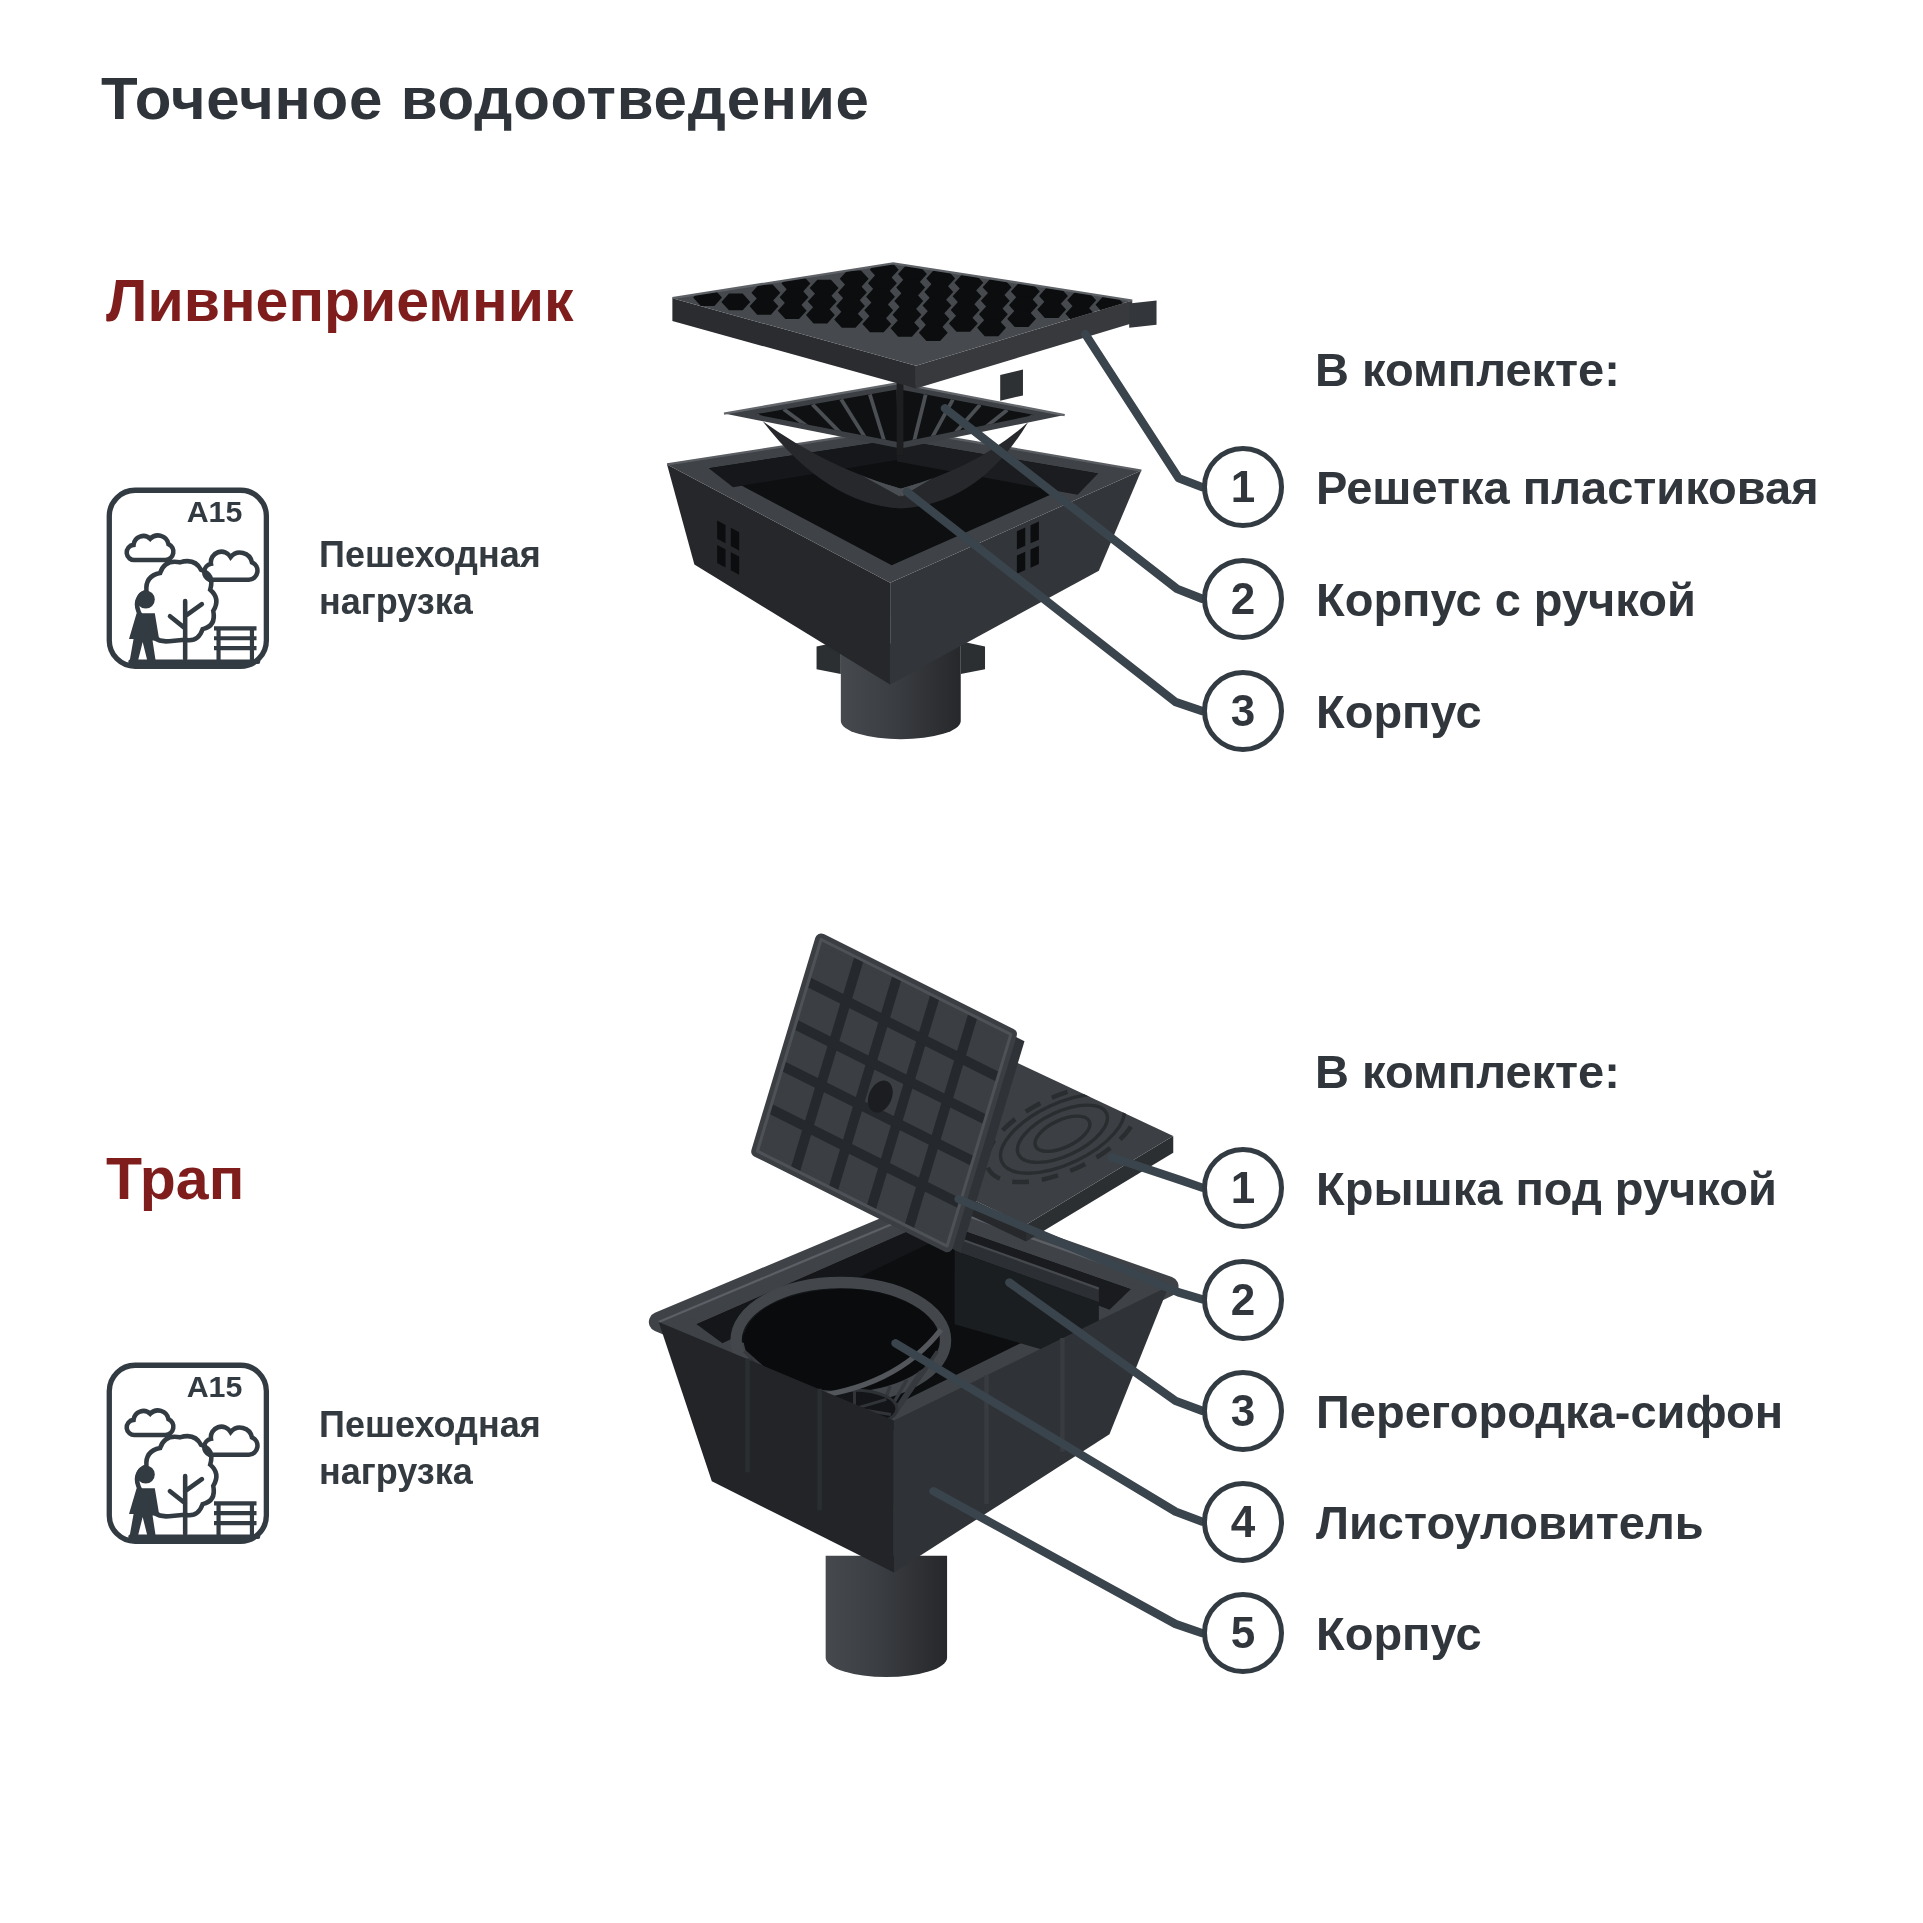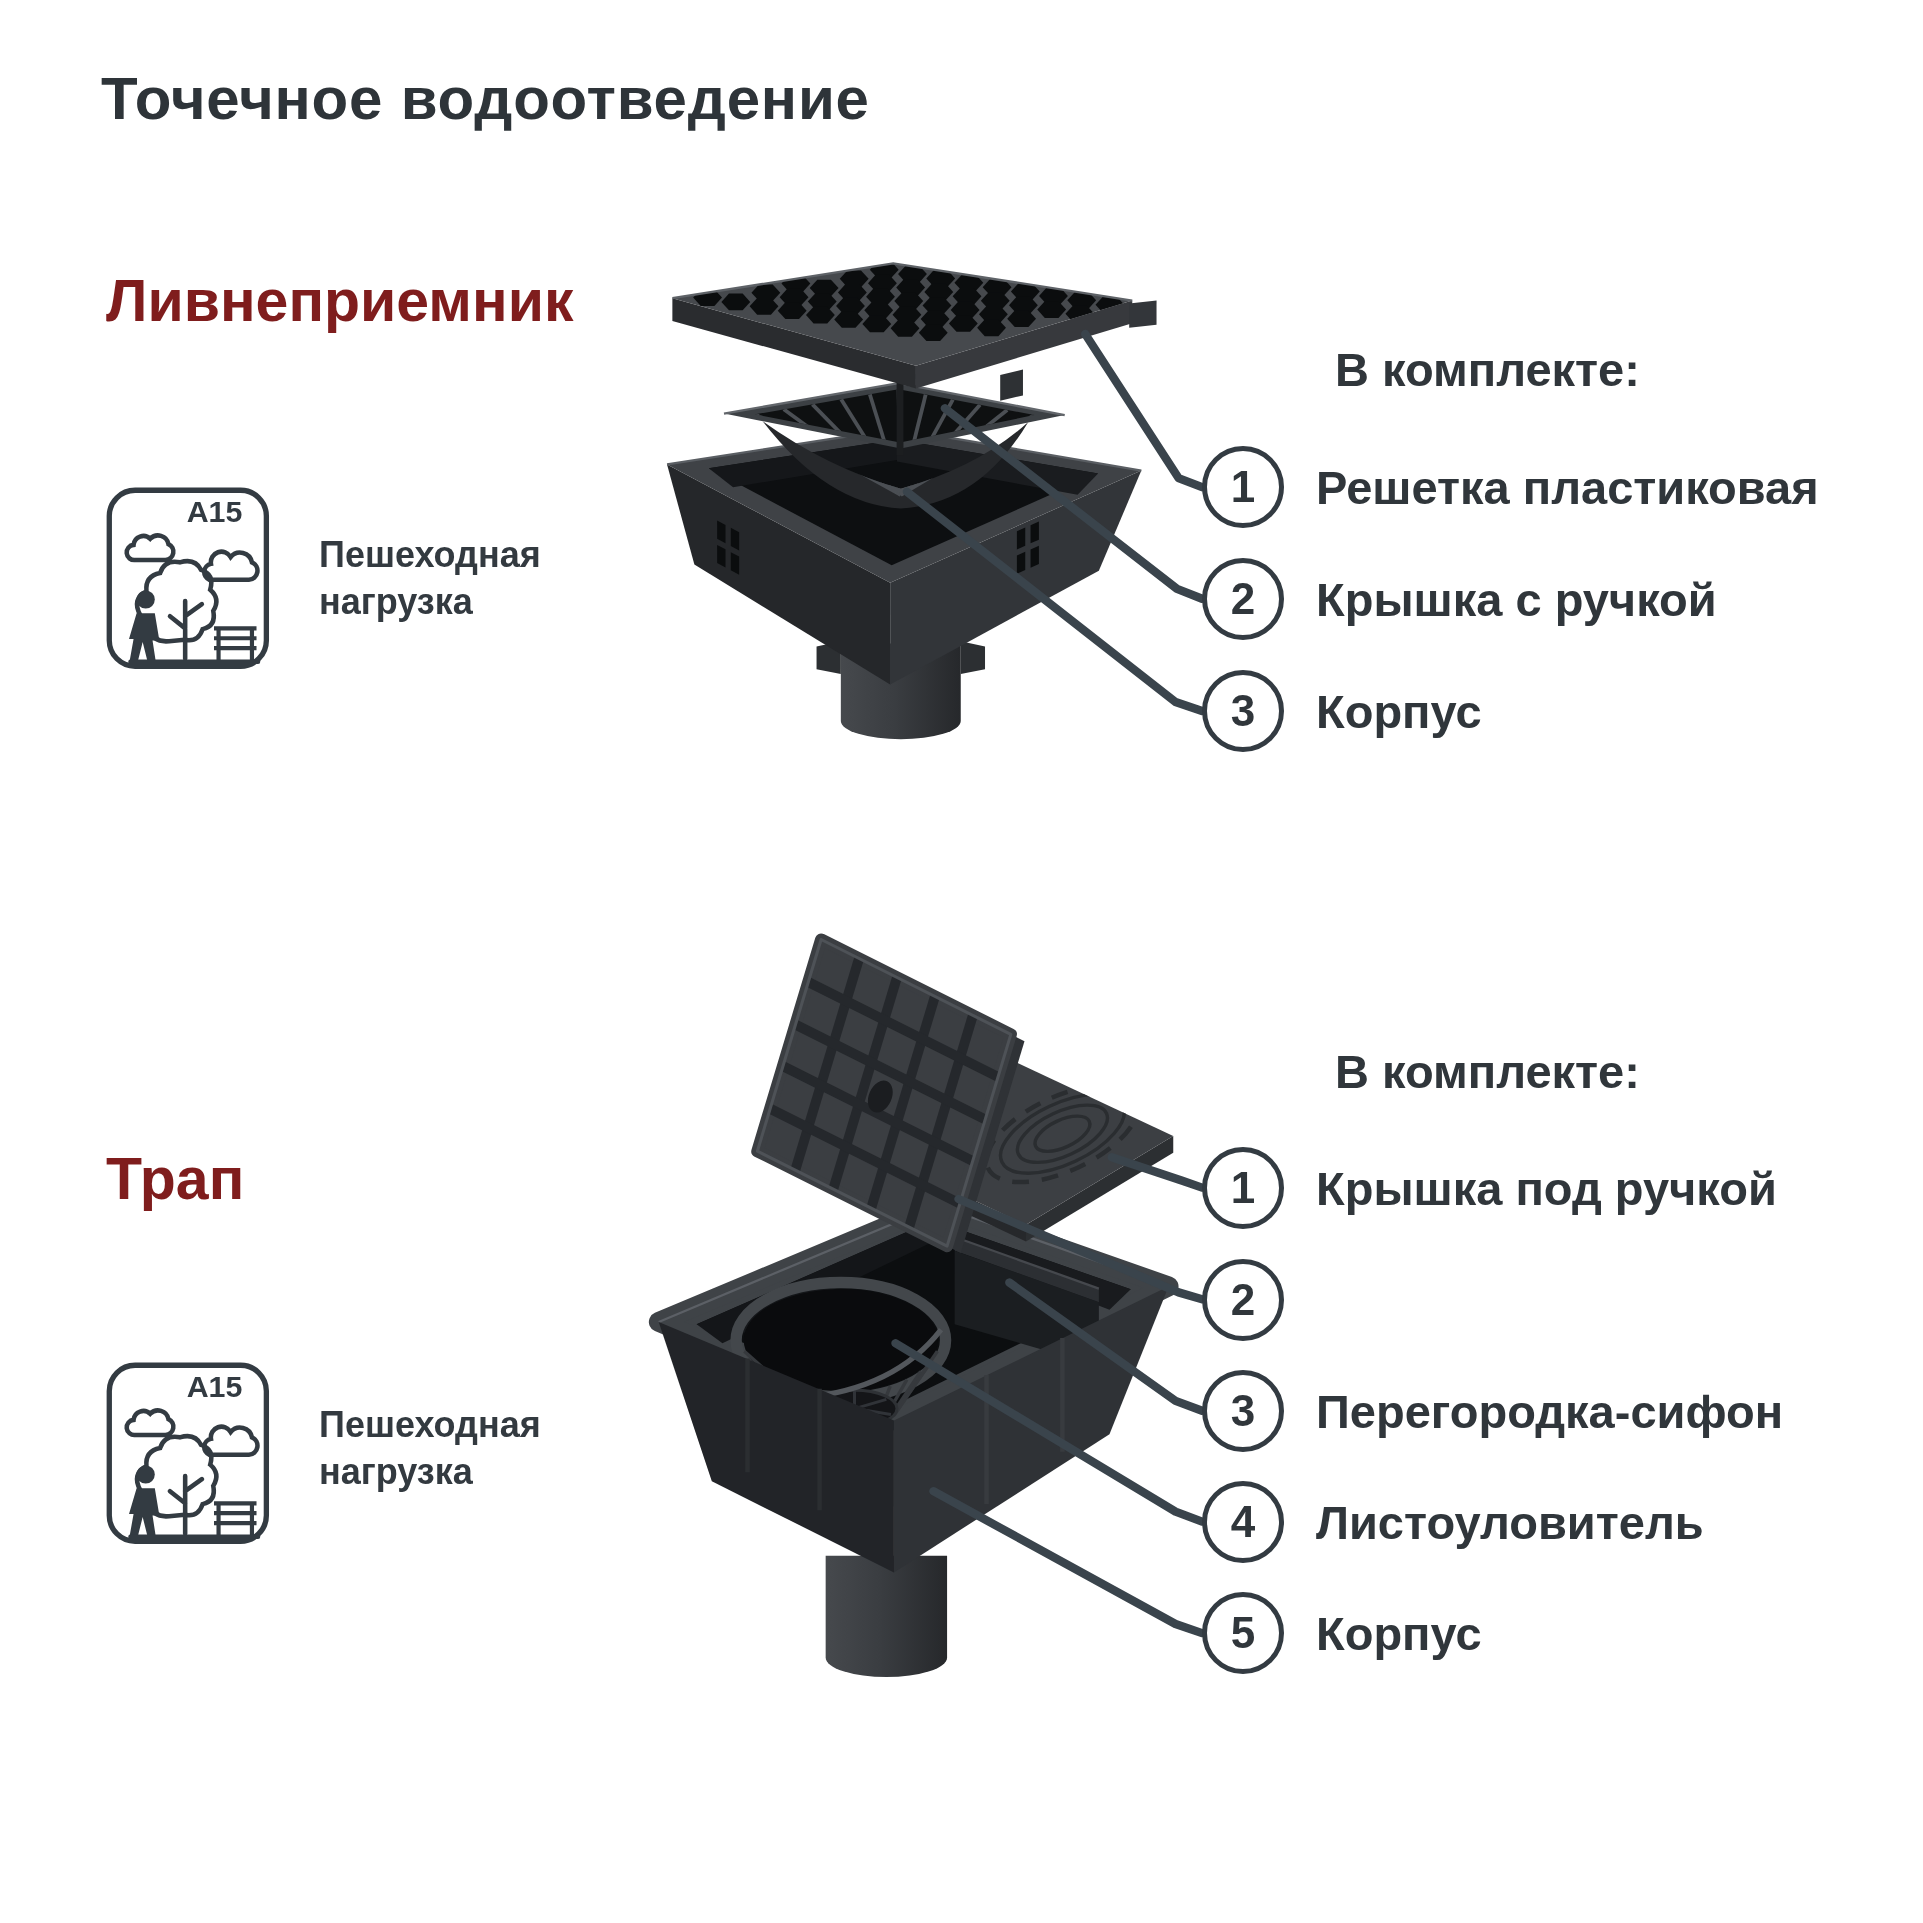--- a/index.html
+++ b/index.html
@@ -4,21 +4,21 @@
 <style>
   html,body{margin:0;padding:0;background:#ffffff;}
   .page{
     position:relative;width:1923px;height:1923px;background:#ffffff;overflow:hidden;
     font-family:"Liberation Sans","DejaVu Sans",sans-serif;color:#30363b;
   }
   .abs{position:absolute;}
   .page-title{font-size:60px;font-weight:700;letter-spacing:0.8px;color:#2e3439;white-space:nowrap;}
   .product-label{font-size:59px;font-weight:700;color:#7f1d1d;white-space:nowrap;}
   .badge-desc{font-size:36px;line-height:47px;font-weight:700;color:#333a40;width:250px;}
-  .kit-heading{font-size:47px;font-weight:700;color:#30363b;white-space:nowrap;margin-left:20px;}
+  .kit-heading{font-size:47px;font-weight:700;color:#30363b;white-space:nowrap;}
   .kit-row{display:flex;align-items:center;height:82px;}
   .num-circle{
     box-sizing:border-box;width:82px;height:82px;border:5.3px solid #333b42;border-radius:50%;
     background:#ffffff;display:flex;align-items:center;justify-content:center;
     font-size:44px;font-weight:600;color:#30363b;flex:0 0 auto;
   }
   .kit-label{margin-left:32px;font-size:47px;font-weight:700;color:#30363b;white-space:nowrap;}
   svg text.badge-code{font-family:"Liberation Sans","DejaVu Sans",sans-serif;font-size:40px;font-weight:600;fill:#333b42;}
   .art{position:absolute;left:0;top:0;}
 </style>
@@ -277,21 +277,21 @@
   <div class="abs product-label" style="left:106px;top:267px;">Ливнеприемник</div>
   <div class="abs badge-desc" style="left:319px;top:531px;">Пешеходная нагрузка</div>
   <div class="abs kit-heading" style="left:1315px;top:342px;">В комплекте:</div>
 
   <div class="abs kit-row" style="left:1202px;top:446px;">
     <div class="num-circle">1</div>
     <div class="kit-label">Решетка пластиковая</div>
   </div>
   <div class="abs kit-row" style="left:1202px;top:558px;">
     <div class="num-circle">2</div>
-    <div class="kit-label">Крышка с ручкой</div>
+    <div class="kit-label">Корпус с ручкой</div>
   </div>
   <div class="abs kit-row" style="left:1202px;top:670px;">
     <div class="num-circle">3</div>
     <div class="kit-label">Корпус</div>
   </div>
 
   <div class="abs product-label" style="left:106px;top:1145px;text-align:right;">Трап</div>
   <div class="abs badge-desc" style="left:319px;top:1401px;">Пешеходная нагрузка</div>
   <div class="abs kit-heading" style="left:1315px;top:1044px;">В комплекте:</div>
 

